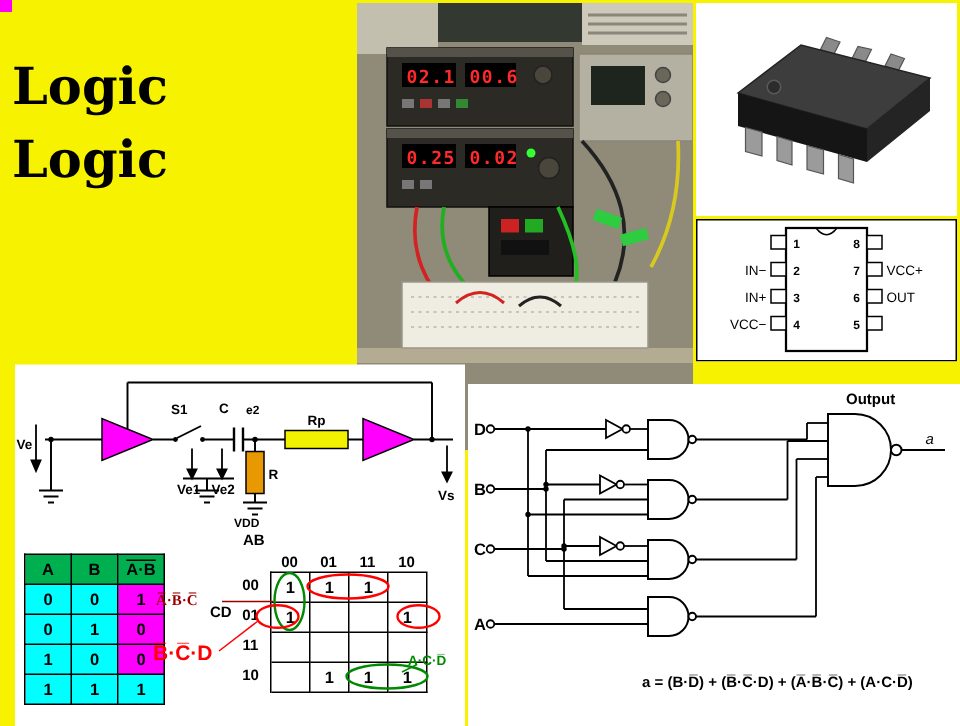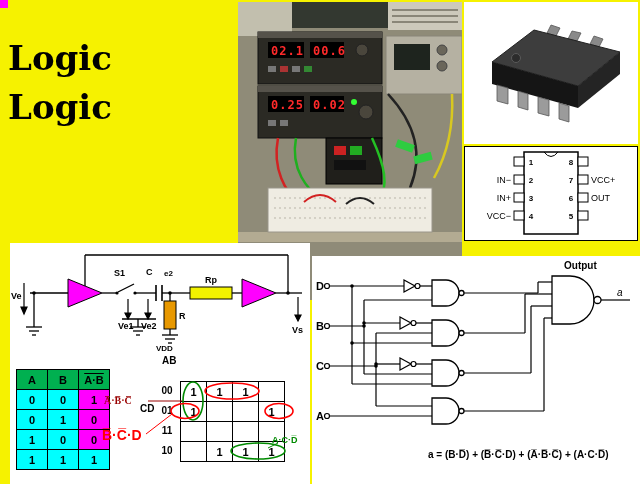--- a/index.html
+++ b/index.html
@@ -274,20 +274,23 @@
           <td class="cy">1</td>
           <td class="cy">1</td>
           <td class="cy">1</td>
         </tr>
       </tbody>
     </table>
 
     <div class="kmap">
       <div class="kmap-corner">AB</div>
       <div class="kmap-side">CD</div>
+      <div class="kmap-colheaders">
+        <span>00</span><span>01</span><span>11</span><span>10</span>
+      </div>
       <div class="kmap-rowheaders">
         <div>00</div>
         <div>01</div>
         <div>11</div>
         <div>10</div>
       </div>
       <div class="kmap-grid">
         <div class="kcell">1</div>
         <div class="kcell">1</div>
         <div class="kcell">1</div>

